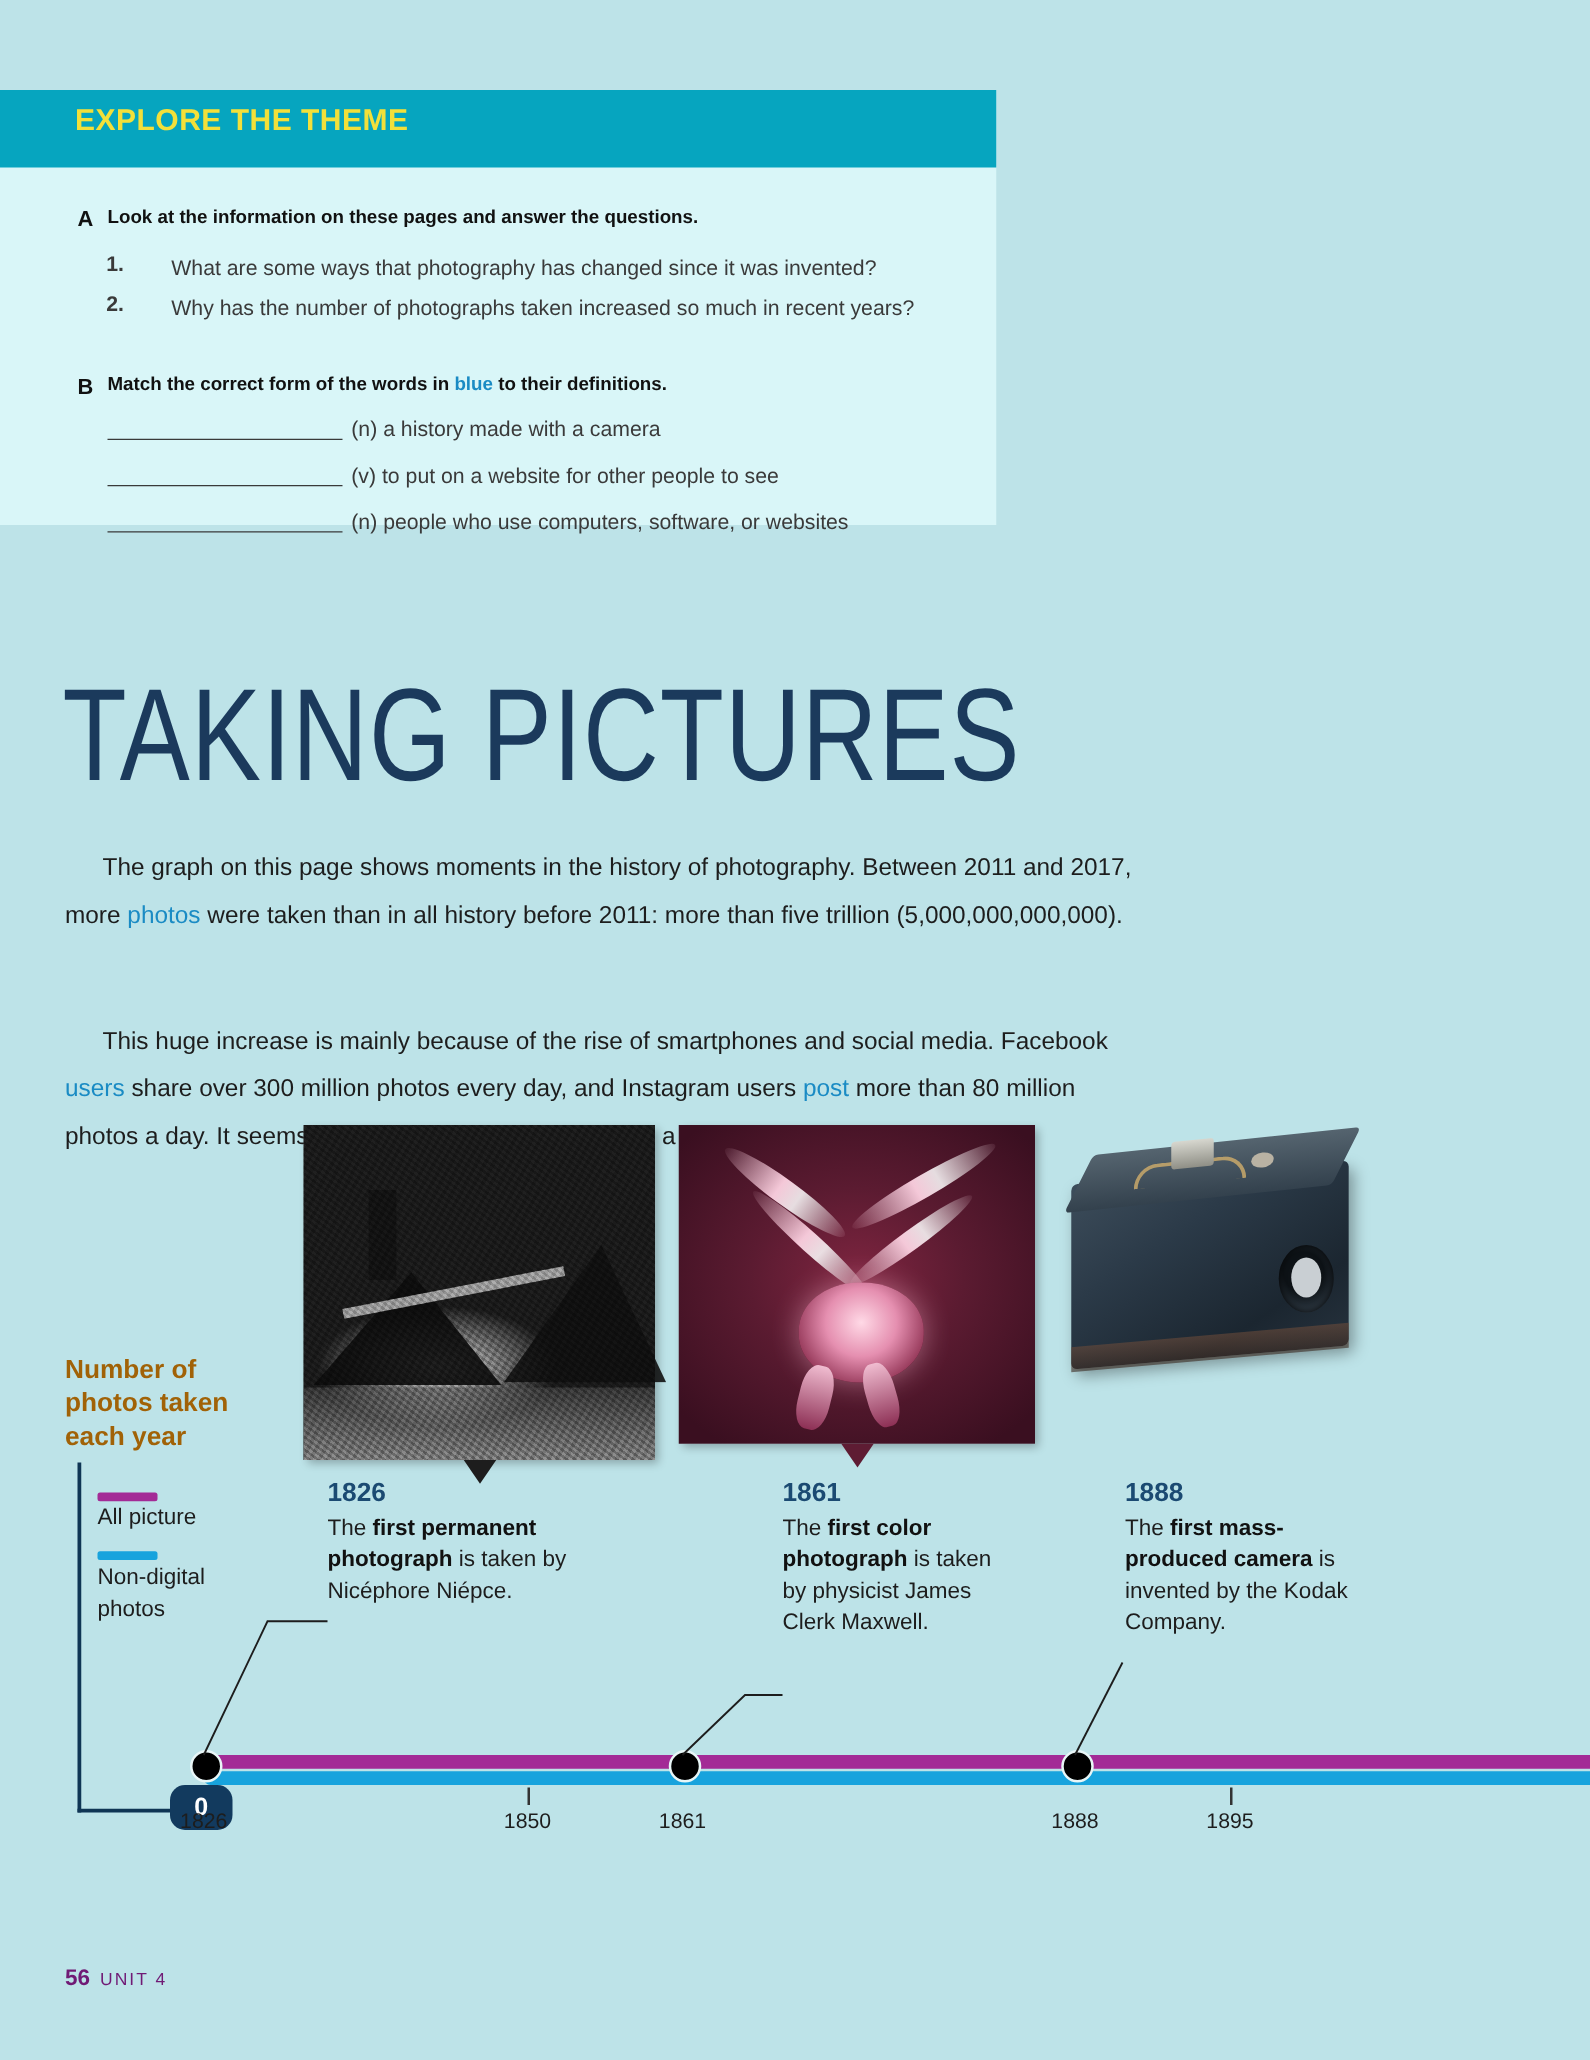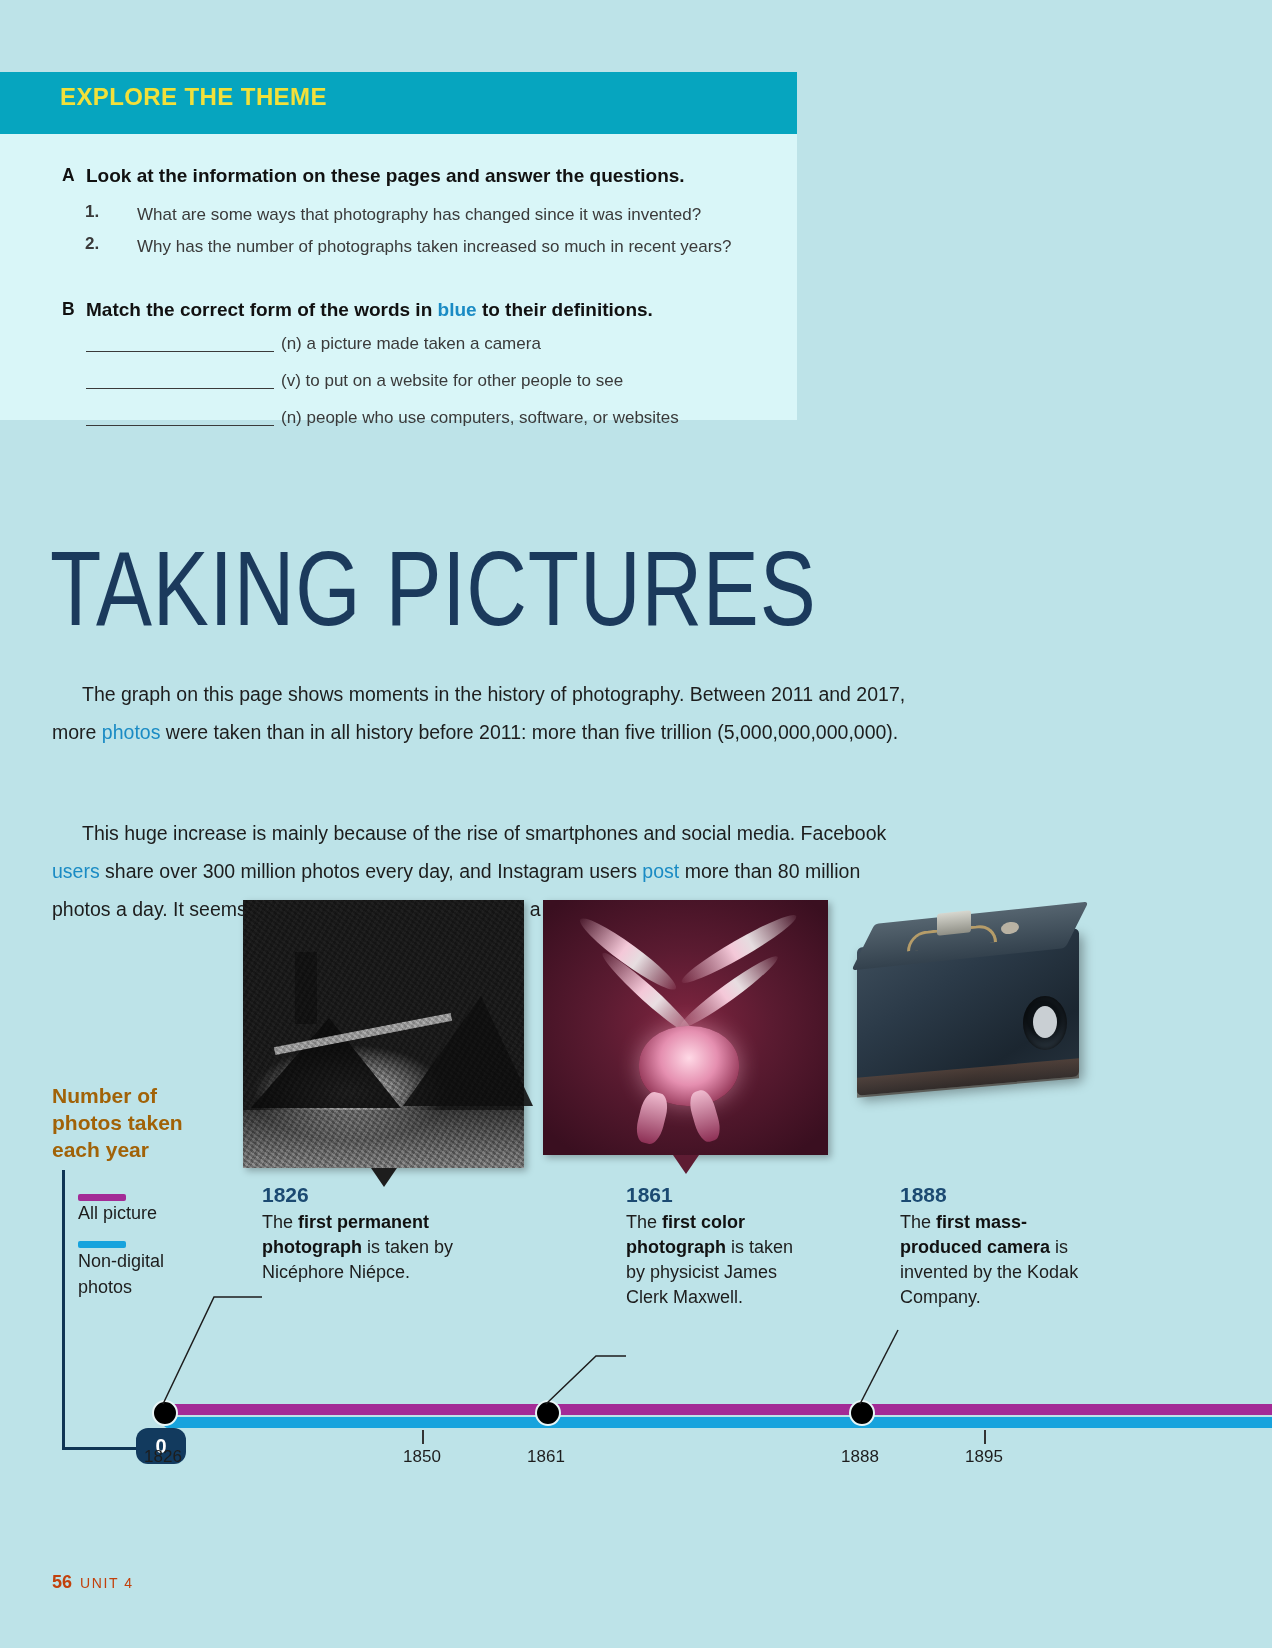--- a/index.html
+++ b/index.html
@@ -23,21 +23,21 @@
   #explore-header .ttl{
     position:absolute;left:60px;top:11px;
     font-size:24px;font-weight:bold;color:#f2e03a;
     letter-spacing:.4px;
   }
   #explore-body{position:absolute;left:0;top:47px;width:797px;}
   .q-letter{
     position:absolute;left:62px;font-size:17.5px;font-weight:bold;color:#111;
   }
   .q-head{
-    position:absolute;left:86px;font-size:19px;font-weight:bold;color:#111;
+    position:absolute;left:86px;font-size:15px;font-weight:bold;color:#111;
     white-space:nowrap;
   }
   .q-num{
     position:absolute;left:85px;font-size:17px;font-weight:bold;color:#3a3a3a;
   }
   .q-text{
     position:absolute;left:109px;font-size:17px;color:#3a3a3a;
     width:660px;line-height:25px;margin-left:28px;
   }
   .blue-word{color:#1a8bc4;}
@@ -223,21 +223,21 @@
     background:#000;border:2px solid #e8f6f7;
   }
   .tick{position:absolute;width:1.6px;height:14px;background:#333;top:1430px;}
   .yearlab{position:absolute;font-size:17px;color:#1d1d1d;top:1447px;transform:translateX(-50%);}
 
   .callout{position:absolute;font-size:18px;line-height:25px;color:#1d1d1d;}
   .callout .yr{font-size:21px;font-weight:bold;color:#1b4a72;display:block;margin-bottom:3px;}
   .callout b{font-weight:bold;color:#111;}
 
   
-  #footer{position:absolute;left:52px;top:1572px;font-size:16px;color:#c2410c;}
+  #footer{position:absolute;left:52px;top:1572px;font-size:16px;color:#701a75;}
   #footer .pg{font-weight:bold;font-size:18px;}
   #footer .un{letter-spacing:1.6px;font-size:14px;margin-left:8px;}
 </style>
 </head>
 <body>
 
 <div id="explore-box">
   <div id="explore-header">
     <span class="ttl">EXPLORE THE THEME</span>
   </div>
@@ -250,21 +250,21 @@
     <span class="q-num" style="top:83px;">1.</span>
     <span class="q-text" style="top:83px;">What are some ways that photography has changed since it was invented?</span>
 
     <span class="q-num" style="top:115px;">2.</span>
     <span class="q-text" style="top:115px;">Why has the number of photographs taken increased so much in recent years?</span>
 
     <span class="q-letter" style="top:180px;">B</span>
     <span class="q-head" style="top:180px;"><span>Match the correct form of the words in </span><span class="blue-word">blue</span><span> to their definitions.</span></span>
 
     <div class="def-row" style="top:215px;">
-      <span class="def-blank"></span><span>(n) a picture made taken a camera</span>
+      <span class="def-blank"></span><span>(n) a history made with a camera</span>
     </div>
     <div class="def-row" style="top:252px;">
       <span class="def-blank"></span><span>(v) to put on a website for other people to see</span>
     </div>
     <div class="def-row" style="top:289px;">
       <span class="def-blank"></span><span>(n) people who use computers, software, or websites</span>
     </div>
   </div>
 </div>
 

